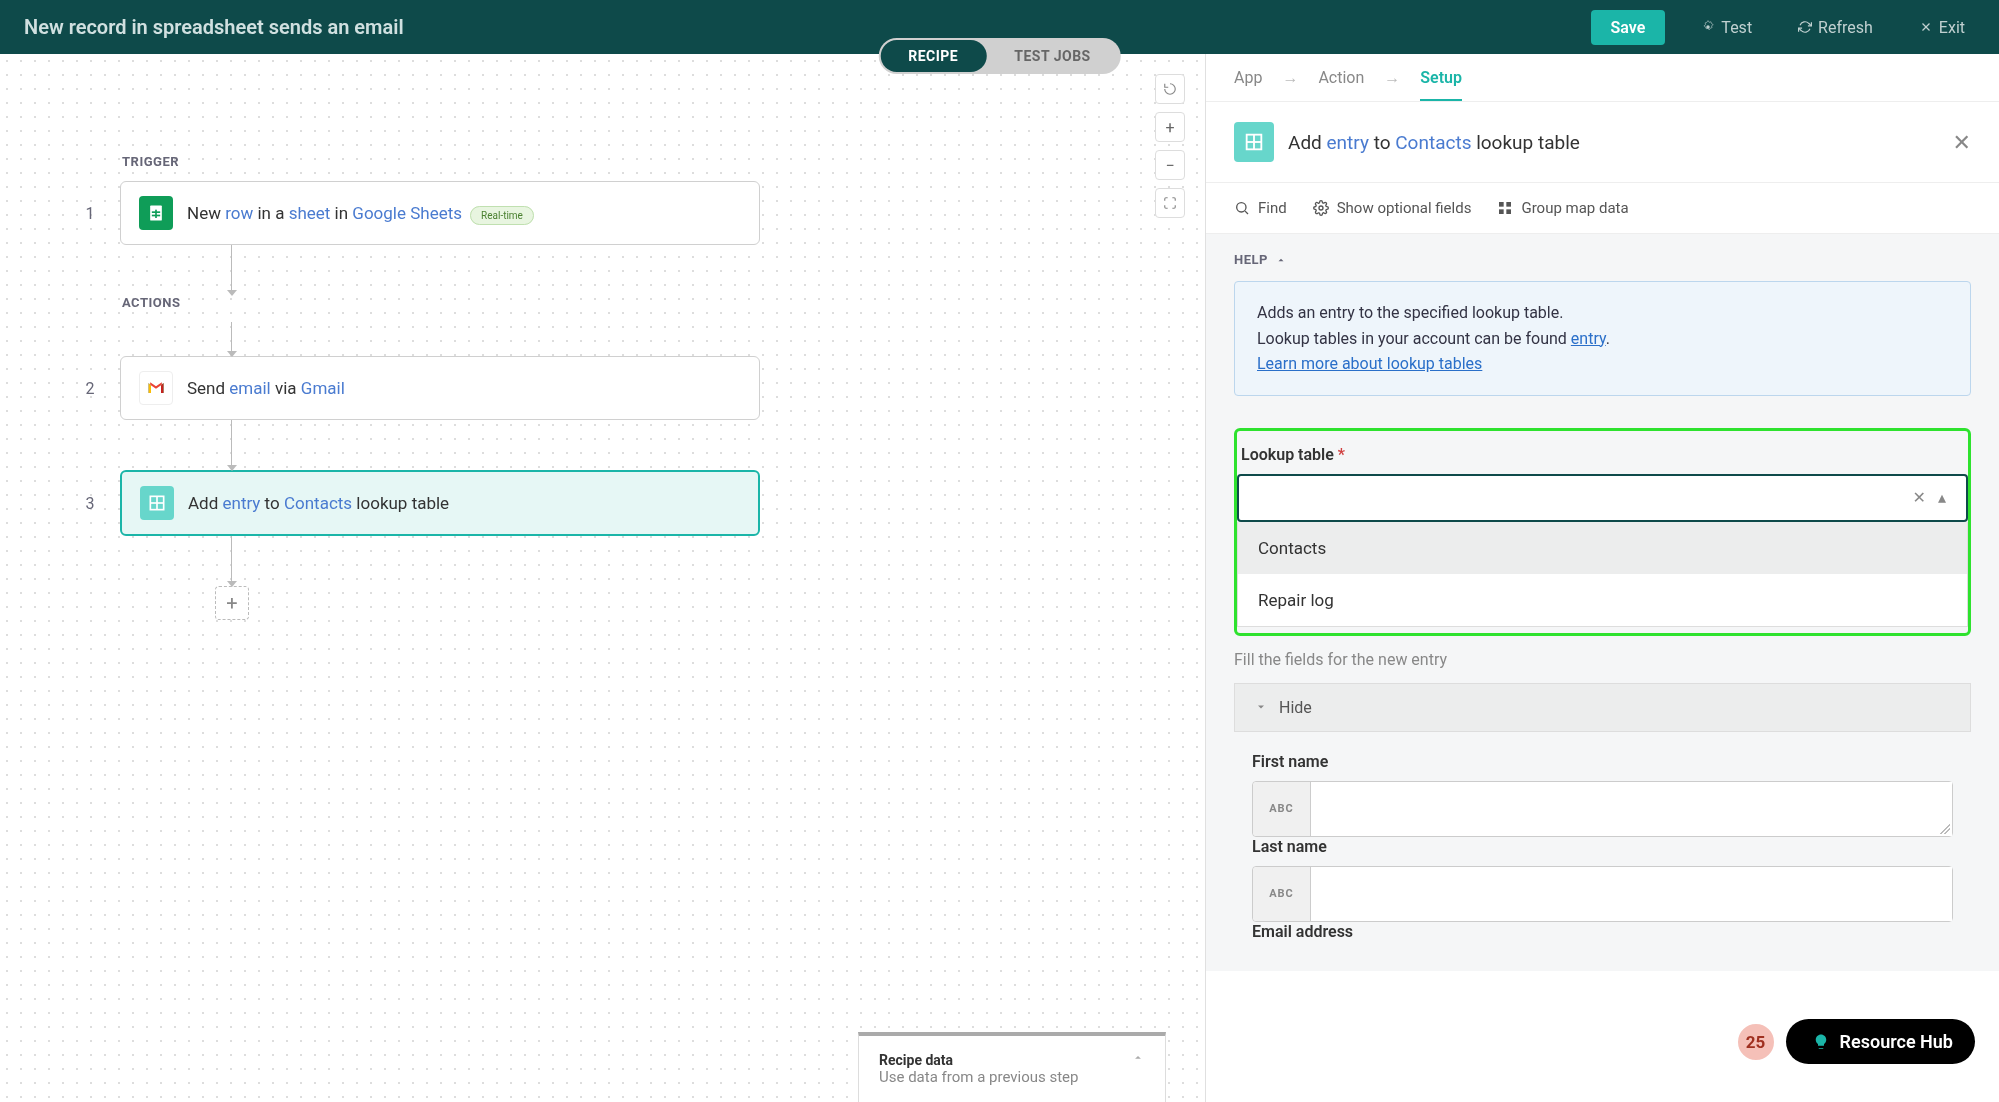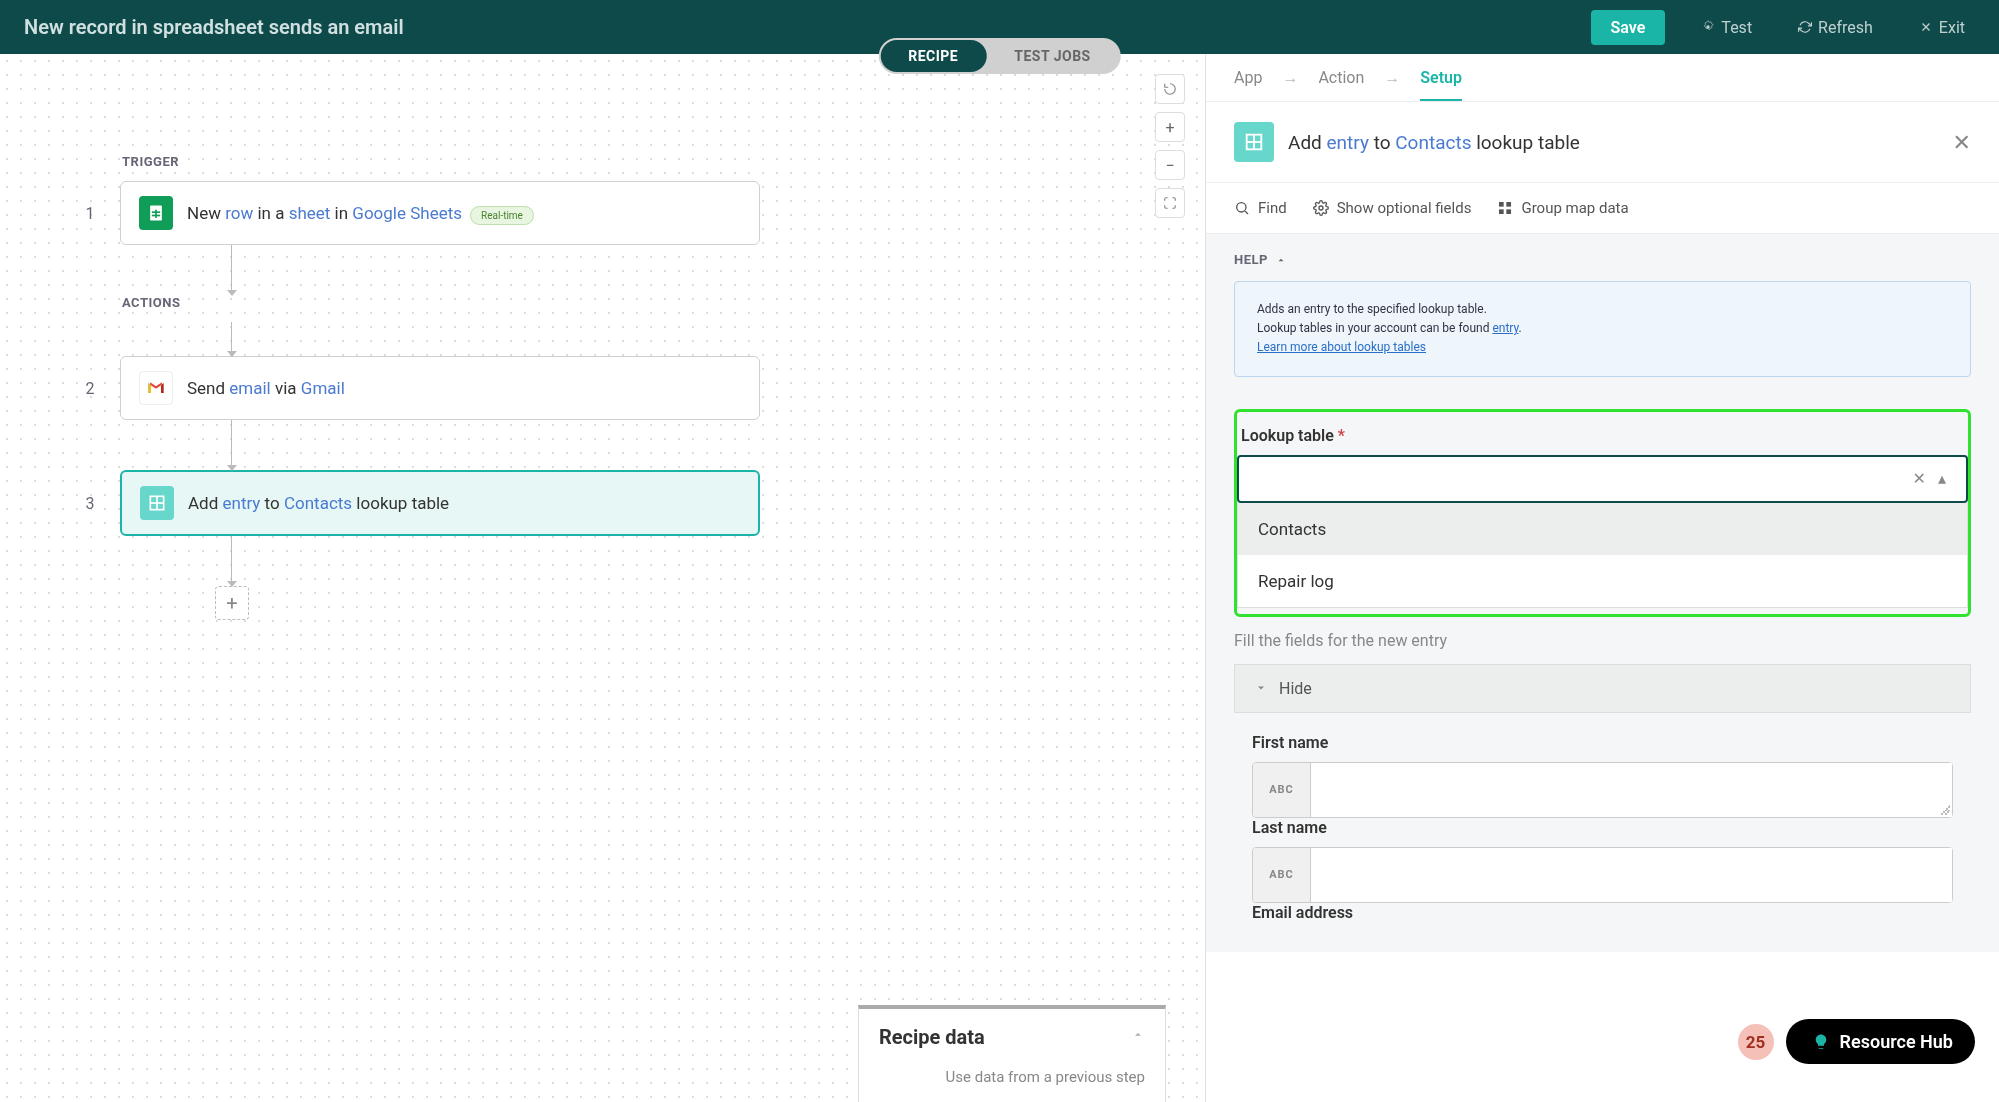--- a/index.html
+++ b/index.html
@@ -42,41 +42,41 @@
 .step-text .link { color: #4a7bd0; }
 .badge { background: #e8f5e0; color: #4a8030; font-size: 10px; padding: 3px 10px; border-radius: 12px; margin-left: 8px; border: 1px solid #c0e0b0; }
 .connector { width: 2px; height: 50px; background: transparent; margin-left: 151px; position: relative; }
 .connector::before { content: ''; position: absolute; left: 0; top: 0; bottom: 0; border-left: 1.5px solid #bbb; }
 .connector::after { content: ''; position: absolute; bottom: -1px; left: -4px; width: 0; height: 0; border-left: 5px solid transparent; border-right: 5px solid transparent; border-top: 6px solid #bbb; }
 .connector.short { height: 34px; }
 .add-step { margin-left: 135px; width: 34px; height: 34px; border: 1.5px dashed #bbb; border-radius: 4px; background: #fff; display: flex; align-items: center; justify-content: center; color: #888; font-size: 20px; cursor: pointer; }
 
 
 .recipe-data-card { position: absolute; bottom: 0; left: 858px; width: 308px; background: #fff; border: 1px solid #ddd; border-top: 4px solid #aaa; border-bottom: none; padding: 16px 20px; }
-.recipe-data-title { font-size: 20px; font-weight: 700; color: #333; display: flex; justify-content: space-between; align-items: center; }
-.recipe-data-sub { font-size: 15px; color: #888; margin-top: 19px; text-align: right; }
+.recipe-data-title { font-size: 14px; font-weight: 700; color: #333; display: flex; justify-content: space-between; align-items: center; }
+.recipe-data-sub { font-size: 15px; color: #888; margin-top: 0; }
 
 
 .crumb { display: flex; gap: 20px; align-items: center; padding: 14px 28px; border-bottom: 1px solid #eee; font-size: 16px; }
 .crumb-item { color: #888; cursor: pointer; }
 .crumb-item.active { color: #1bb5a8; font-weight: 600; border-bottom: 2px solid #1bb5a8; padding-bottom: 12px; margin-bottom: -14px; }
 .crumb-arrow { color: #bbb; }
 
 .action-header { display: flex; align-items: center; gap: 14px; padding: 20px 28px; border-bottom: 1px solid #eee; }
 .action-header-icon { width: 40px; height: 40px; background: #67d6cb; border-radius: 4px; display: flex; align-items: center; justify-content: center; }
 .action-header-title { font-size: 19px; color: #333; flex: 1; }
 .action-header-title .link { color: #4a7bd0; }
 .close-x { color: #888; font-size: 22px; cursor: pointer; }
 
 .toolbar-row { display: flex; gap: 26px; padding: 16px 28px; border-bottom: 1px solid #eee; font-size: 15px; color: #555; }
 .tool-item { display: flex; align-items: center; gap: 8px; cursor: pointer; }
 
 .help-section { padding: 18px 28px 12px; background: #f5f6f7; }
 .help-header { font-size: 13px; font-weight: 700; letter-spacing: 0.5px; color: #667; display: flex; align-items: center; gap: 8px; cursor: pointer; }
-.help-box { margin-top: 14px; background: #eef5fb; border: 1px solid #bcd6ed; border-radius: 4px; padding: 18px 22px; font-size: 12px; line-height: 1.6; color: #334; }
+.help-box { margin-top: 14px; background: #eef5fb; border: 1px solid #bcd6ed; border-radius: 4px; padding: 18px 22px; font-size: 16px; line-height: 1.6; color: #334; }
 .help-box a { color: #2a6fc9; text-decoration: underline; cursor: pointer; }
 
 .form-area { padding: 20px 28px; background: #f5f6f7; }
 .highlight-box { border: 3px solid #2ee22e; border-radius: 6px; padding: 14px 0 6px; margin-bottom: 10px; background: #f5f6f7; }
 .field-label { font-size: 16px; font-weight: 600; color: #333; margin-bottom: 10px; padding: 0 4px; }
 .required { color: #d04040; }
 .select-input { position: relative; background: #fff; border: 2px solid #0e4a4a; border-radius: 4px; height: 48px; display: flex; align-items: center; padding: 0 14px; }
 .select-input input { border: none; outline: none; flex: 1; font-size: 16px; }
 .select-ctrl { color: #888; cursor: pointer; padding: 0 6px; }
 .dropdown { background: #fff; border: 1px solid #ddd; border-top: none; }

